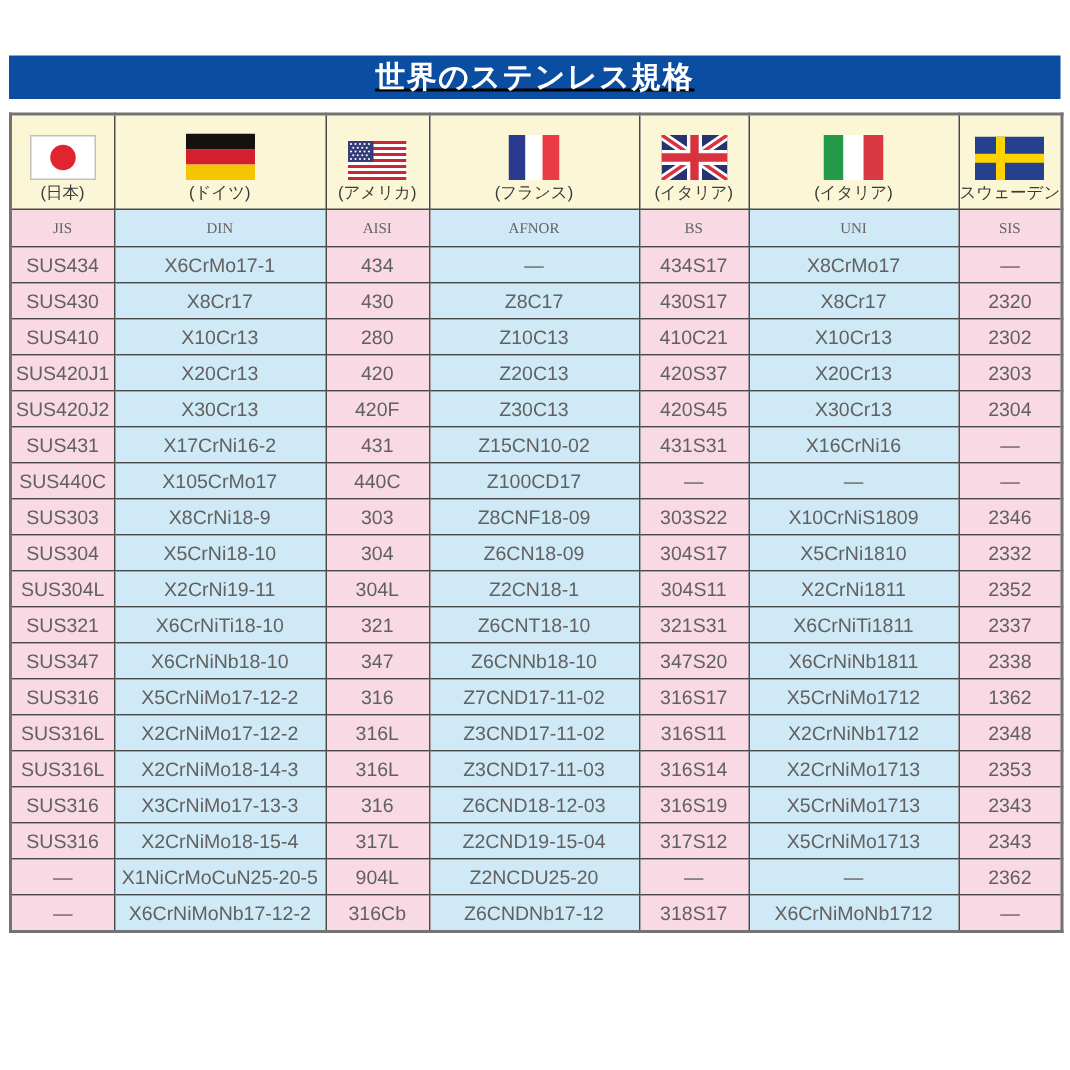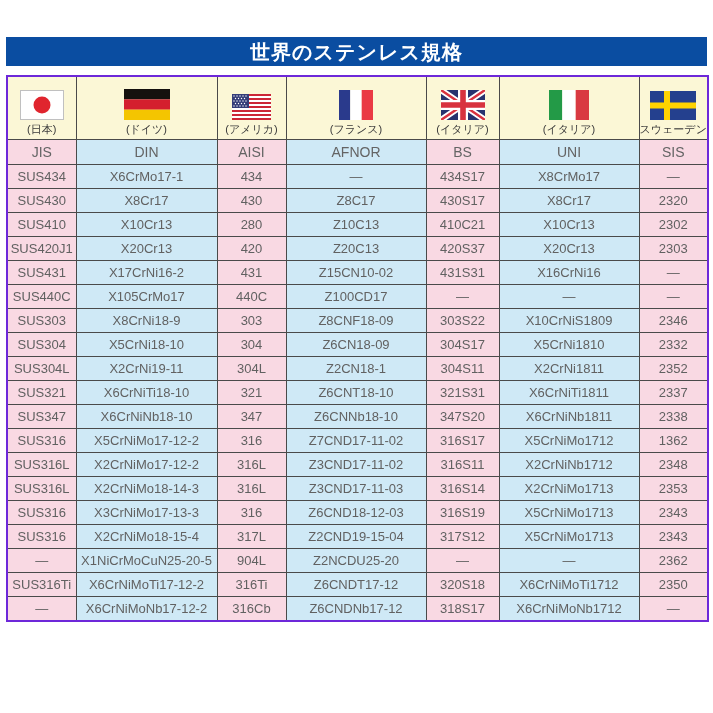--- a/index.html
+++ b/index.html
@@ -6,40 +6,41 @@
   body{
     width:713px;height:713px;background:#ffffff;
     font-family:"Liberation Sans","DejaVu Sans",sans-serif;
     -webkit-font-smoothing:antialiased;
   }
   .page{padding:37px 6px 0 6px;}
   .banner{
     height:29px;background:var(--banner,#0a4da1);
     display:flex;align-items:center;justify-content:center;
     margin-bottom:9px;
+    text-decoration:underline;
   }
   .banner h1{
     margin:0;color:#ffffff;font-size:20px;font-weight:bold;letter-spacing:1px;line-height:1;
   }
   table.std{
     width:701px;border-collapse:collapse;table-layout:fixed;
-    border:2px solid #6d28d9;
+    border:2px solid #737373;
   }
   table.std th,table.std td{
     border:1px solid #4a4a4a;text-align:center;vertical-align:middle;
     padding:0;overflow:hidden;white-space:nowrap;
   }
   tr.flag-row th{background:var(--cream,#fbf7d6);height:62px;font-weight:normal;}
   .flagcell{
     height:100%;display:flex;flex-direction:column;
     align-items:center;justify-content:flex-end;padding:4px 0 3px 0;box-sizing:border-box;
   }
   .flagcell svg{display:block;margin-bottom:3px;flex:0 0 auto;}
   .country-label{font-size:11px;color:#3a3a3a;line-height:1.15;}
-  tr.name-row td{height:24px;font-size:14px;color:#646464;}
+  tr.name-row td{height:24px;font-size:10px;color:#646464;font-family:Liberation Serif, serif;}
   tbody.data td{height:23px;font-size:13px;color:#616161;line-height:1;}
   .col-pink{background:var(--pink,#f9d9e3);}
   .col-blue{background:var(--blue,#cfe9f6);}
 </style>
 </head>
 <body style="--banner: #0a4da1; --cream: #fbf7d6; --pink: #f9d9e3; --blue: #cfe9f6;">
 
 <div class="page">
 
   <div class="banner">
@@ -204,20 +205,29 @@
         <tr>
           <td class="col-pink">SUS420J1</td>
           <td class="col-blue">X20Cr13</td>
           <td class="col-pink">420</td>
           <td class="col-blue">Z20C13</td>
           <td class="col-pink">420S37</td>
           <td class="col-blue">X20Cr13</td>
           <td class="col-pink">2303</td>
         </tr>
         <tr>
+          <td class="col-pink">SUS420J2</td>
+          <td class="col-blue">X30Cr13</td>
+          <td class="col-pink">420F</td>
+          <td class="col-blue">Z30C13</td>
+          <td class="col-pink">420S45</td>
+          <td class="col-blue">X30Cr13</td>
+          <td class="col-pink">2304</td>
+        </tr>
+        <tr>
           <td class="col-pink">SUS431</td>
           <td class="col-blue">X17CrNi16-2</td>
           <td class="col-pink">431</td>
           <td class="col-blue">Z15CN10-02</td>
           <td class="col-pink">431S31</td>
           <td class="col-blue">X16CrNi16</td>
           <td class="col-pink">—</td>
         </tr>
         <tr>
           <td class="col-pink">SUS440C</td>
@@ -321,29 +331,20 @@
         <tr>
           <td class="col-pink">—</td>
           <td class="col-blue">X1NiCrMoCuN25-20-5</td>
           <td class="col-pink">904L</td>
           <td class="col-blue">Z2NCDU25-20</td>
           <td class="col-pink">—</td>
           <td class="col-blue">—</td>
           <td class="col-pink">2362</td>
         </tr>
         <tr>
-          <td class="col-pink">SUS316Ti</td>
-          <td class="col-blue">X6CrNiMoTi17-12-2</td>
-          <td class="col-pink">316Ti</td>
-          <td class="col-blue">Z6CNDT17-12</td>
-          <td class="col-pink">320S18</td>
-          <td class="col-blue">X6CrNiMoTi1712</td>
-          <td class="col-pink">2350</td>
-        </tr>
-        <tr>
           <td class="col-pink">—</td>
           <td class="col-blue">X6CrNiMoNb17-12-2</td>
           <td class="col-pink">316Cb</td>
           <td class="col-blue">Z6CNDNb17-12</td>
           <td class="col-pink">318S17</td>
           <td class="col-blue">X6CrNiMoNb1712</td>
           <td class="col-pink">—</td>
         </tr>
       </tbody>
   </table>

